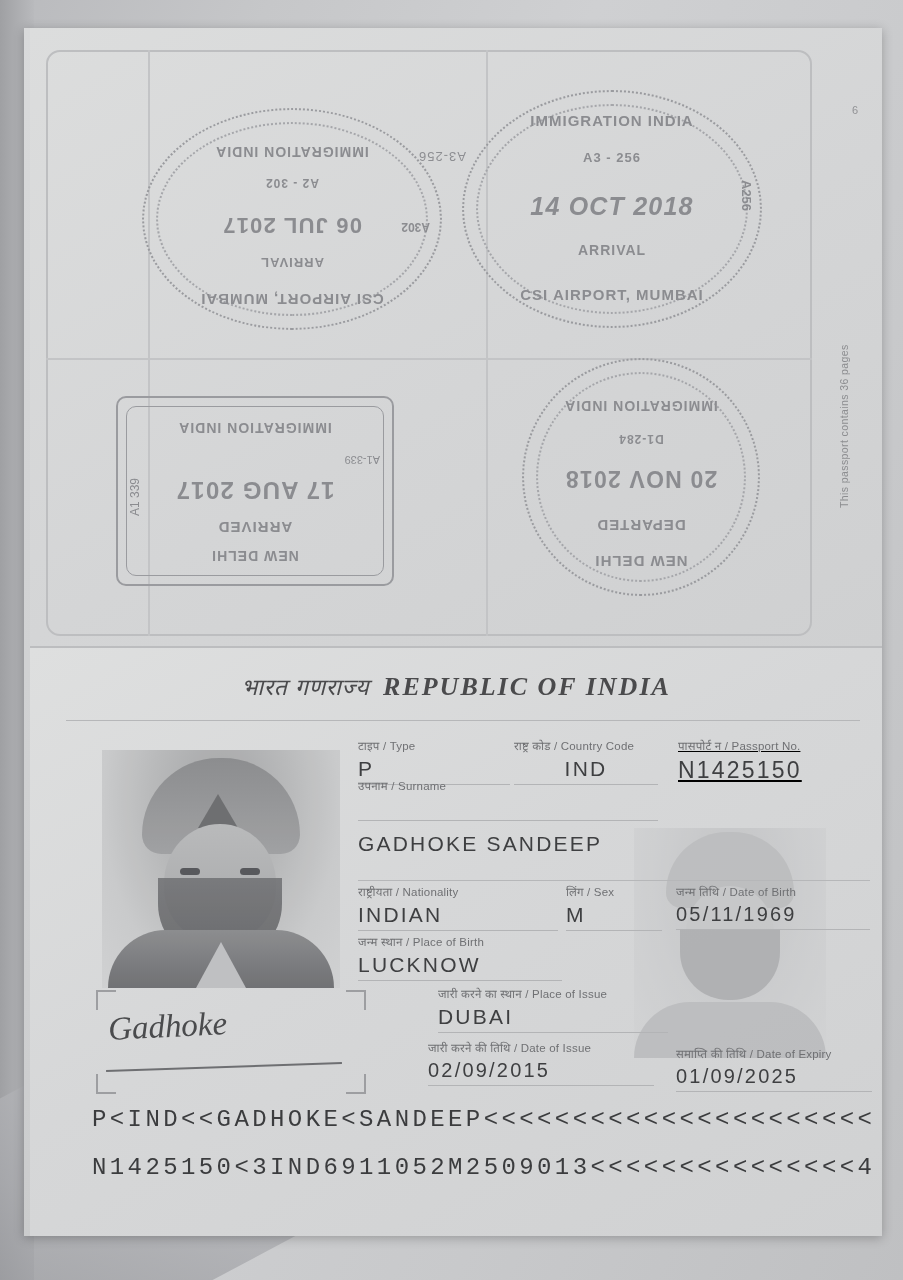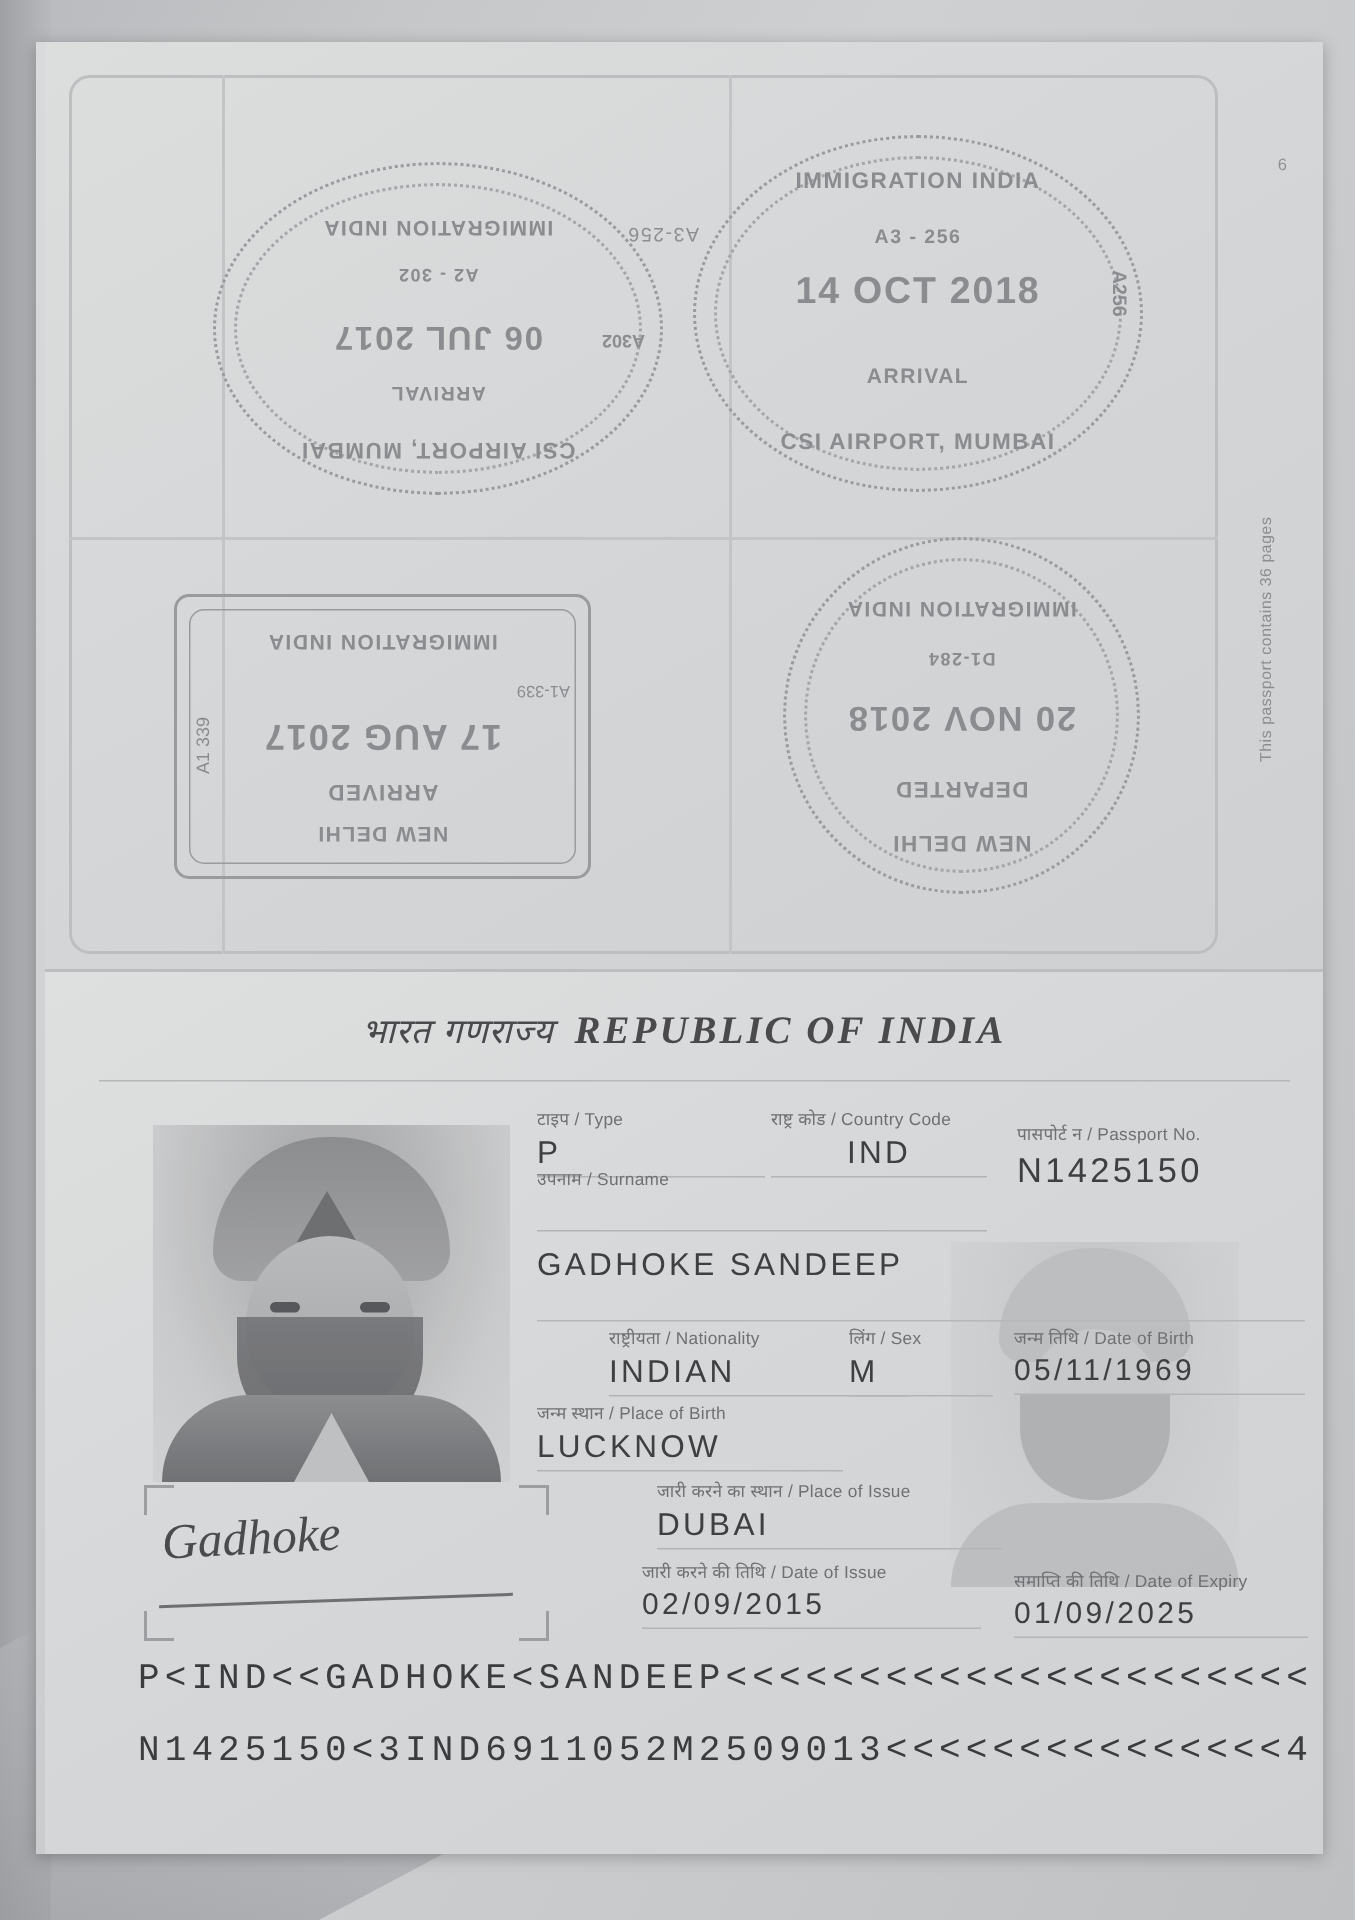--- a/index.html
+++ b/index.html
@@ -366,21 +366,21 @@
       <div class="lbl" style="top:140px; font-size:12px;">A2 - 302</div>
       <div class="lbl" style="top:170px; font-size:14px;">IMMIGRATION INDIA</div>
       <div style="position:absolute; left:12px; top:96px; font-size:12px; font-weight:bold;">A302</div>
     </div>
 
     <div class="stamp stamp-b">
       <div class="oval"></div>
       <div class="oval inner"></div>
       <div class="lbl" style="top:22px; font-size:15px;">IMMIGRATION INDIA</div>
       <div class="lbl" style="top:60px; font-size:13px;">A3 - 256</div>
-      <div class="lbl date" style="top:90px; font-size:25px;">14 OCT 2018</div>
+      <div class="lbl date" style="top:102px; font-size:25px;font-style:italic;">14 OCT 2018</div>
       <div class="lbl" style="top:152px; font-size:14px;">ARRIVAL</div>
       <div class="lbl" style="top:196px; font-size:15px;">CSI AIRPORT, MUMBAI</div>
       <div style="position:absolute; right:8px; top:90px; font-size:13px; font-weight:bold; writing-mode:vertical-rl;">A256</div>
     </div>
 
     <div class="stamp-cross">A3-256</div>
 
     <div class="stamp stamp-c">
       <div class="rect"></div>
       <div class="rect inner"></div>
@@ -431,37 +431,37 @@
     <div class="field" style="left:328px; top:90px; width:152px;">
       <div class="lab">टाइप / Type</div>
       <div class="val">P</div>
       <div class="rule"></div>
     </div>
     <div class="field" style="left:484px; top:90px; width:144px;">
       <div class="lab">राष्ट्र कोड / Country Code</div>
       <div class="val" style="text-align:center;">IND</div>
       <div class="rule"></div>
     </div>
-    <div class="field" style="left:648px; top:100px; width:190px;">
+    <div class="field" style="left:648px; top:90px; width:190px;text-decoration:underline;">
       <div class="lab" style="text-align:left;">पासपोर्ट न / Passport No.</div>
       <div class="val" style="font-size:23px;">N1425150</div>
     </div>
 
     <div class="field" style="left:328px; top:130px; width:300px;">
       <div class="lab">उपनाम / Surname</div>
       <div class="val" style="height:20px;"></div>
       <div class="rule"></div>
     </div>
 
     <div class="field" style="left:328px; top:180px; width:330px;">
       <div class="val">GADHOKE SANDEEP</div>
     </div>
     <div class="hline" style="left:328px; width:512px; top:232px;"></div>
 
-    <div class="field" style="left:328px; top:236px; width:200px;margin-left:48px;">
+    <div class="field" style="left:328px; top:236px; width:200px;">
       <div class="lab">राष्ट्रीयता / Nationality</div>
       <div class="val">INDIAN</div>
       <div class="rule"></div>
     </div>
     <div class="field" style="left:536px; top:236px; width:96px;">
       <div class="lab">लिंग / Sex</div>
       <div class="val">M</div>
       <div class="rule"></div>
     </div>
     <div class="field" style="left:646px; top:236px; width:194px;">

